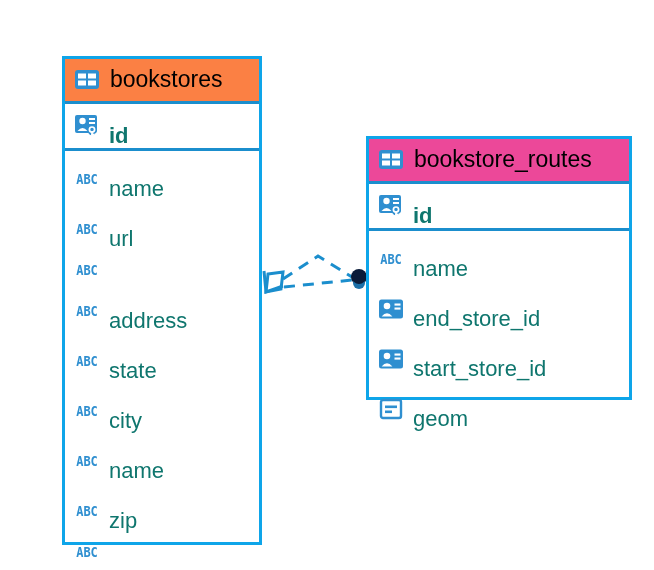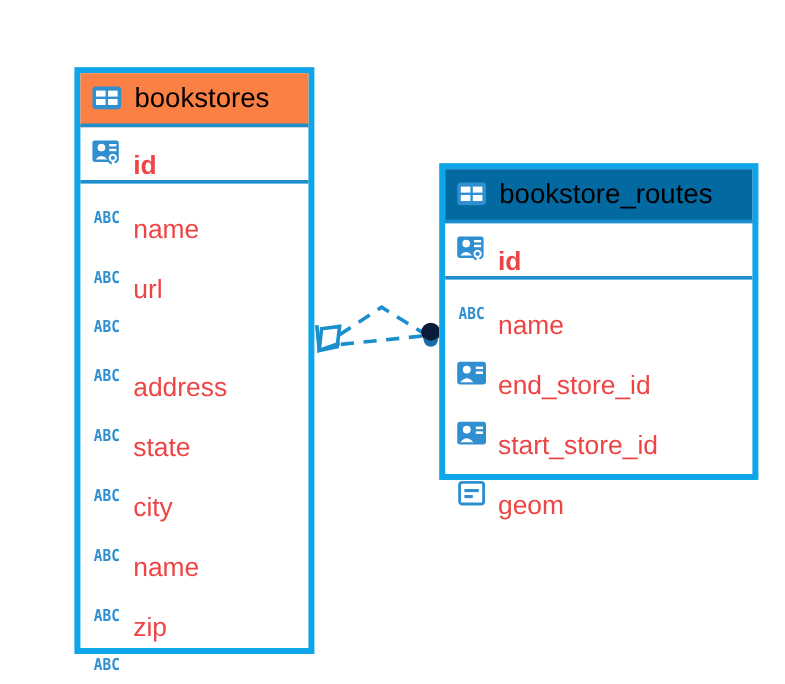--- a/index.html
+++ b/index.html
@@ -16,21 +16,21 @@
     height: 570px;
     background: #ffffff;
     overflow: hidden;
   }
 
   
   .entity {
     position: absolute;
     box-sizing: border-box;
     background: #ffffff;
-    border: 5px solid #0ea5e9;
+    border: 3px solid #0ea5e9;
     z-index: 3;
   }
   .entity-header {
     display: flex;
     align-items: center;
     gap: 9px;
     box-sizing: border-box;
     padding: 4px 8px 5px 8px;
     border-bottom: 3px solid #1b8ecd;
   }
@@ -45,21 +45,21 @@
   }
   .field-row {
     display: flex;
     align-items: center;
     gap: 8px;
     box-sizing: border-box;
     padding: 2px 8px 2px 8px;
   }
   .field-name {
     font-size: 22px;
-    color: #ef4444;
+    color: #0f766e;
     line-height: 1.18;
     white-space: nowrap;
     margin-top: 20px;
   }
   .field-name.pk {
     font-weight: bold;
   }
   .icon-slot {
     flex: 0 0 auto;
     width: 28px;
@@ -92,21 +92,21 @@
     background: #fb8044;
     height: 45px;
   }
   #entity-bookstore-routes {
     left: 366px;
     top: 136px;
     width: 266px;
     height: 264px;
   }
   #entity-bookstore-routes .entity-header {
-    background: #0369a1;
+    background: #ec4899;
     height: 45px;
     text-align: center;
   }
 
   
   #relationship {
     position: absolute;
     left: 0;
     top: 0;
     width: 654px;

